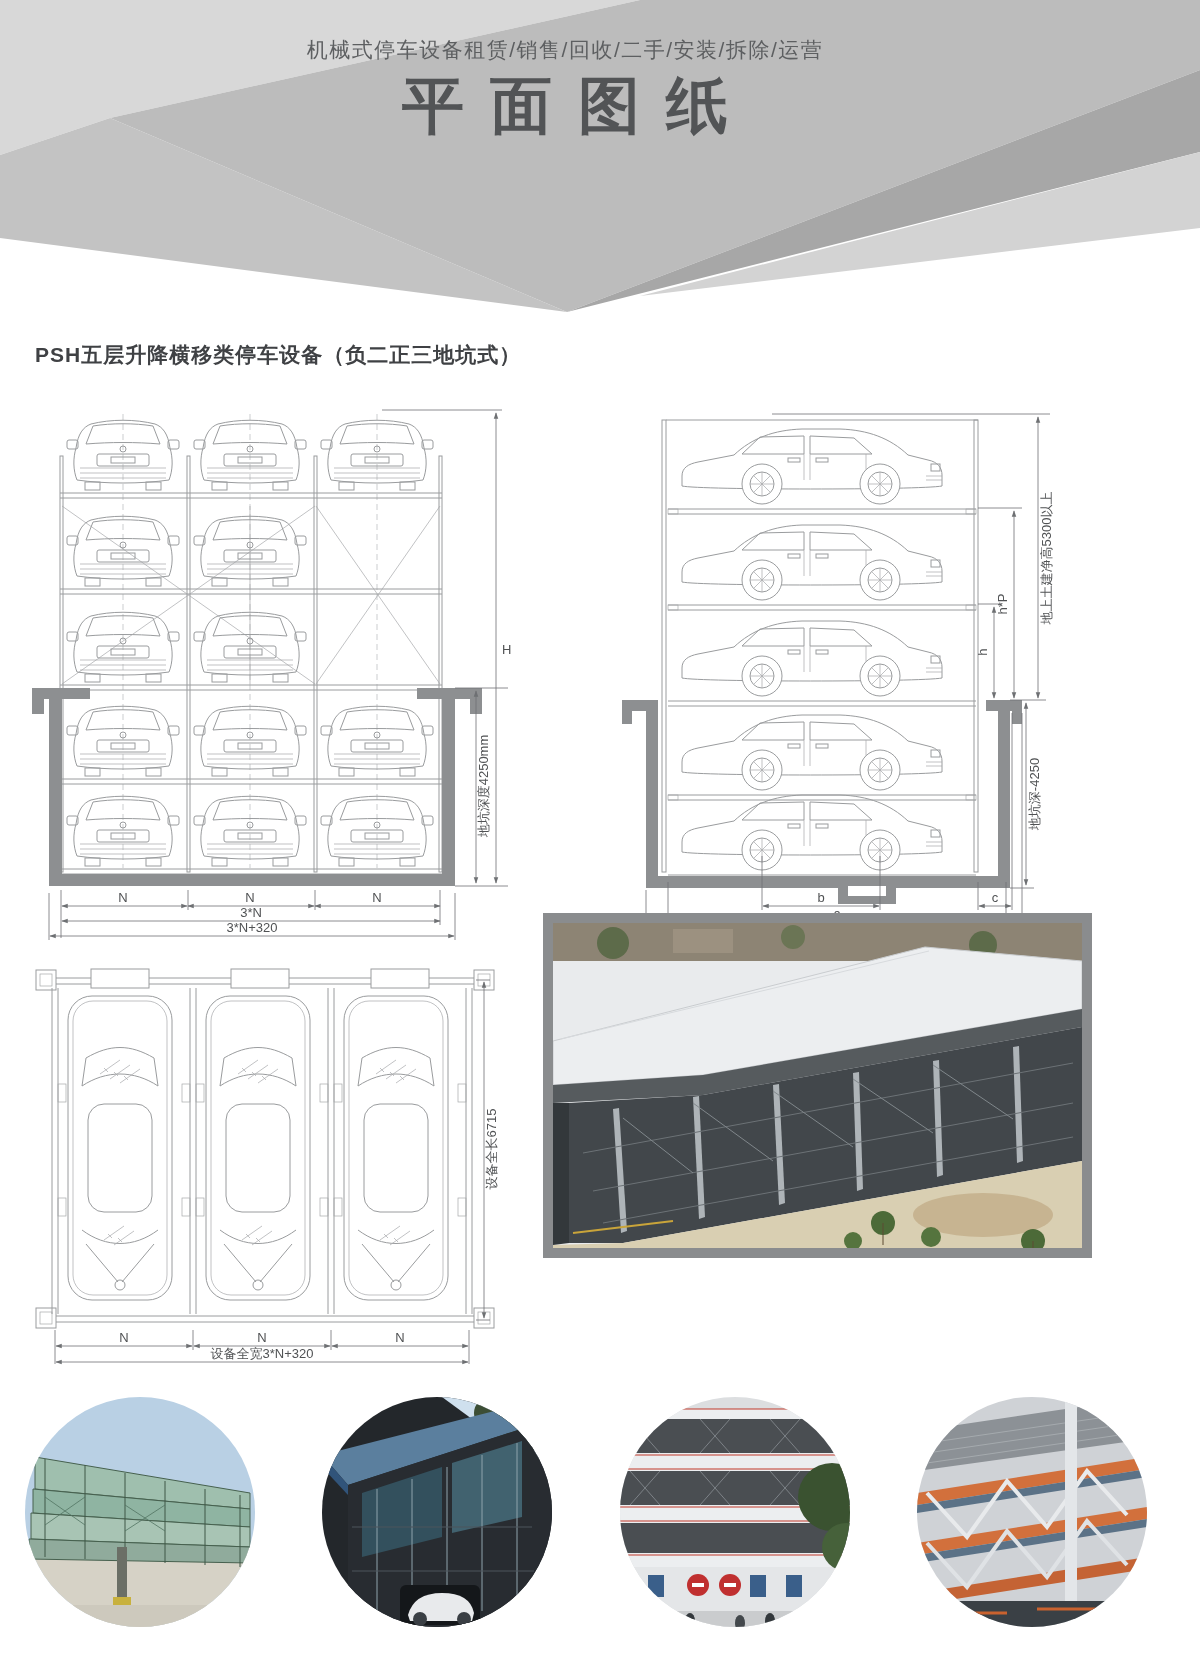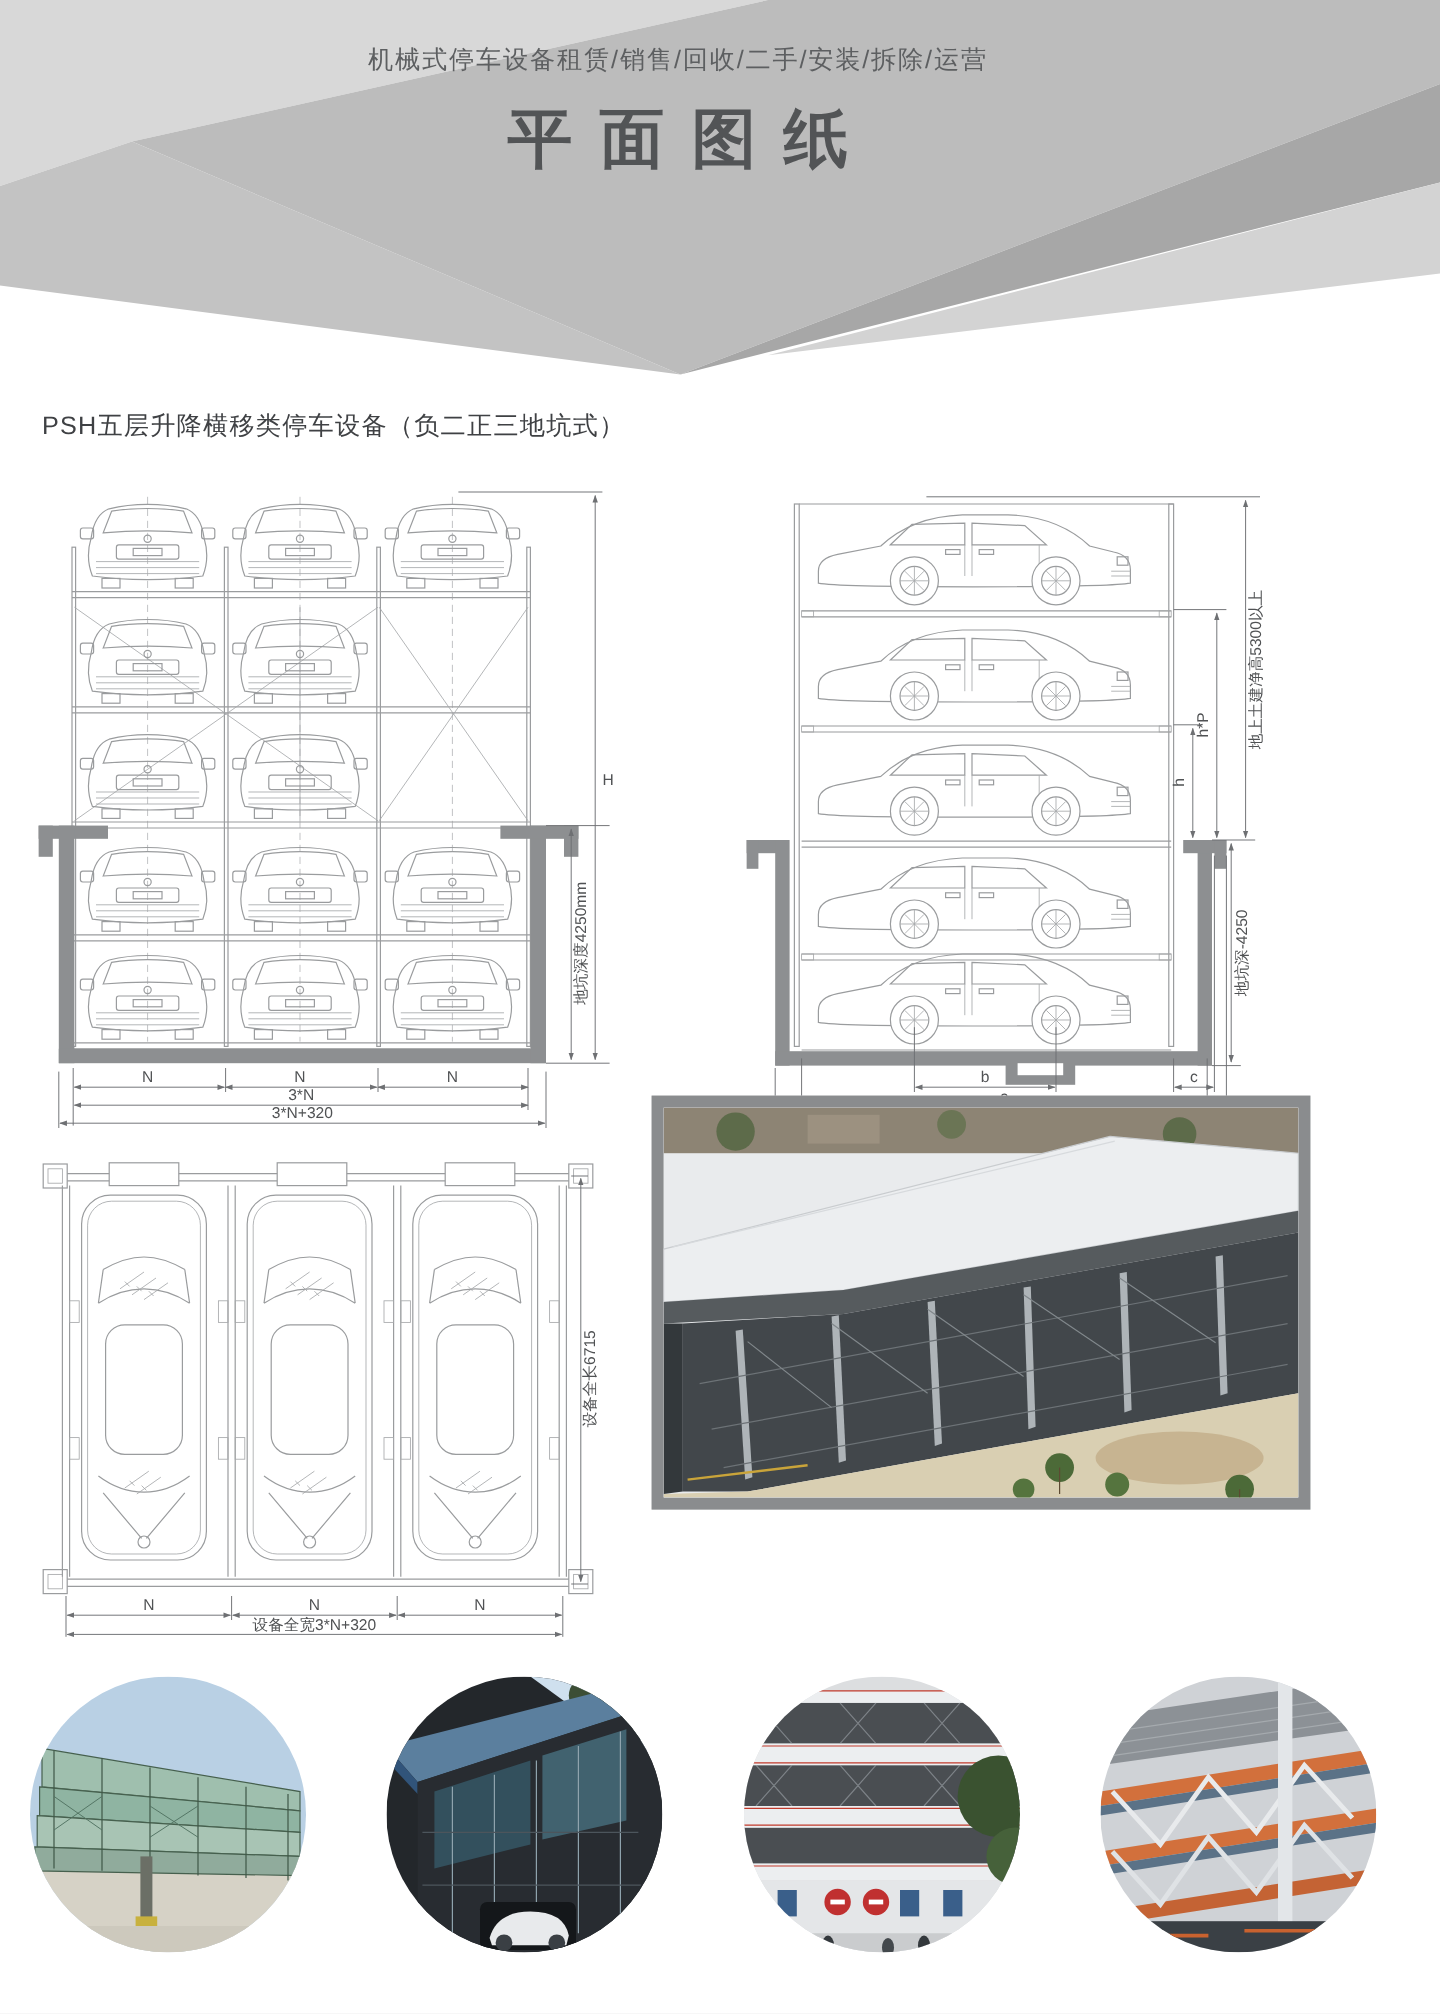--- a/index.html
+++ b/index.html
@@ -4,25 +4,25 @@
 <style>
   html,body{margin:0;padding:0;background:#f2f2f2;}
   #page{position:relative;width:1200px;height:1678px;margin:0 auto;background:#ffffff;
         font-family:"Liberation Sans",sans-serif;overflow:hidden;}
   
   .header-banner{position:absolute;left:0;top:0;width:1200px;height:330px;}
   .header-text{position:absolute;left:0;top:28px;width:1130px;text-align:center;z-index:5;}
   .brand-line{color:#4b4d4f;font-size:54px;font-weight:800;letter-spacing:2px;line-height:1.05;}
   .brand-reg{font-size:17px;font-weight:700;vertical-align:28px;margin-left:2px;}
   .brand-tagline{margin-top:8px;color:#5d5f61;font-size:21px;letter-spacing:1.5px;}
-  .page-title{margin-top:16px;color:#525456;font-size:54px;font-weight:700;
+  .page-title{color:#525456;font-size:62px;font-weight:700;
               letter-spacing:0.42em;text-indent:0.42em;}
   
   .section-title{position:absolute;left:35px;top:341px;font-size:21px;color:#3f4144;
-                 letter-spacing:1px;font-weight:400;}
+                 letter-spacing:1px;font-weight:700;}
   
   .drw{position:absolute;}
   svg .ln{stroke:#9a9c9e;fill:none;stroke-width:1;}
   svg .lnt{stroke:#a6a8aa;fill:none;stroke-width:0.7;}
   svg .dash{stroke:#b6b8ba;fill:none;stroke-width:0.7;stroke-dasharray:6 4;}
   svg .dim{stroke:#6e7073;fill:none;stroke-width:0.8;}
   svg .dimtxt{fill:#505254;font-size:13px;font-family:"Liberation Sans",sans-serif;}
   svg .pit{fill:#8d8f91;stroke:none;}
   svg .wht{fill:#ffffff;}
   

